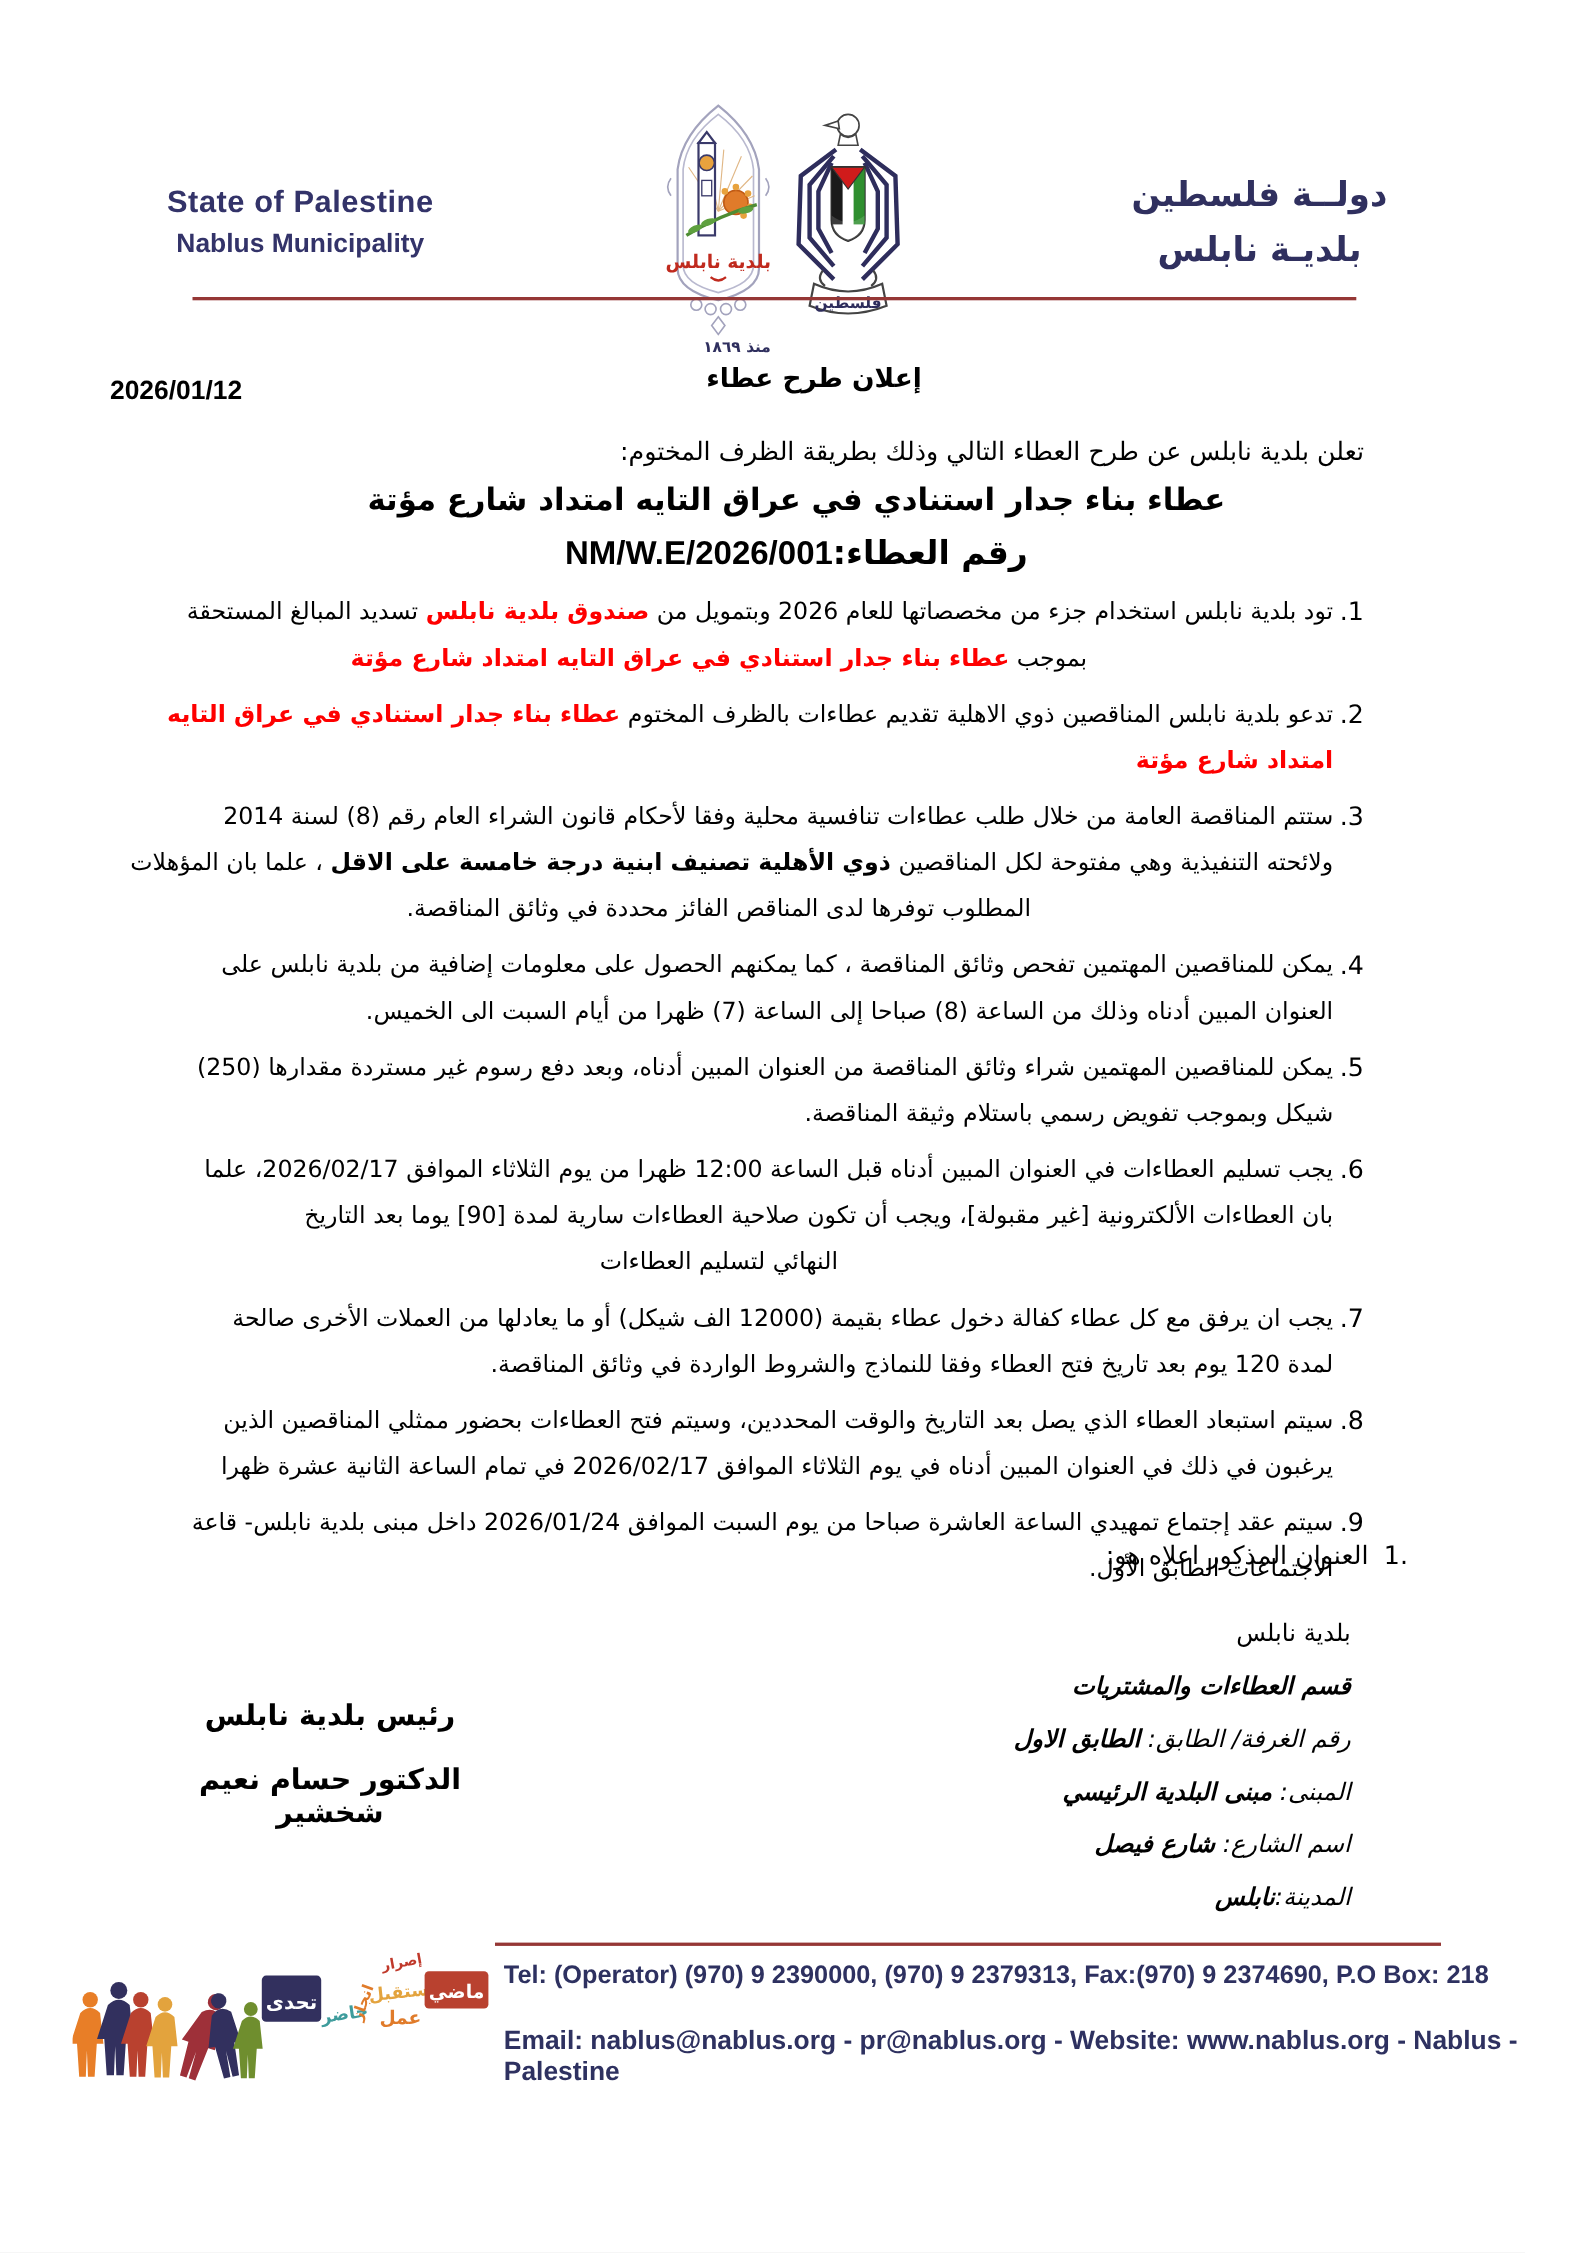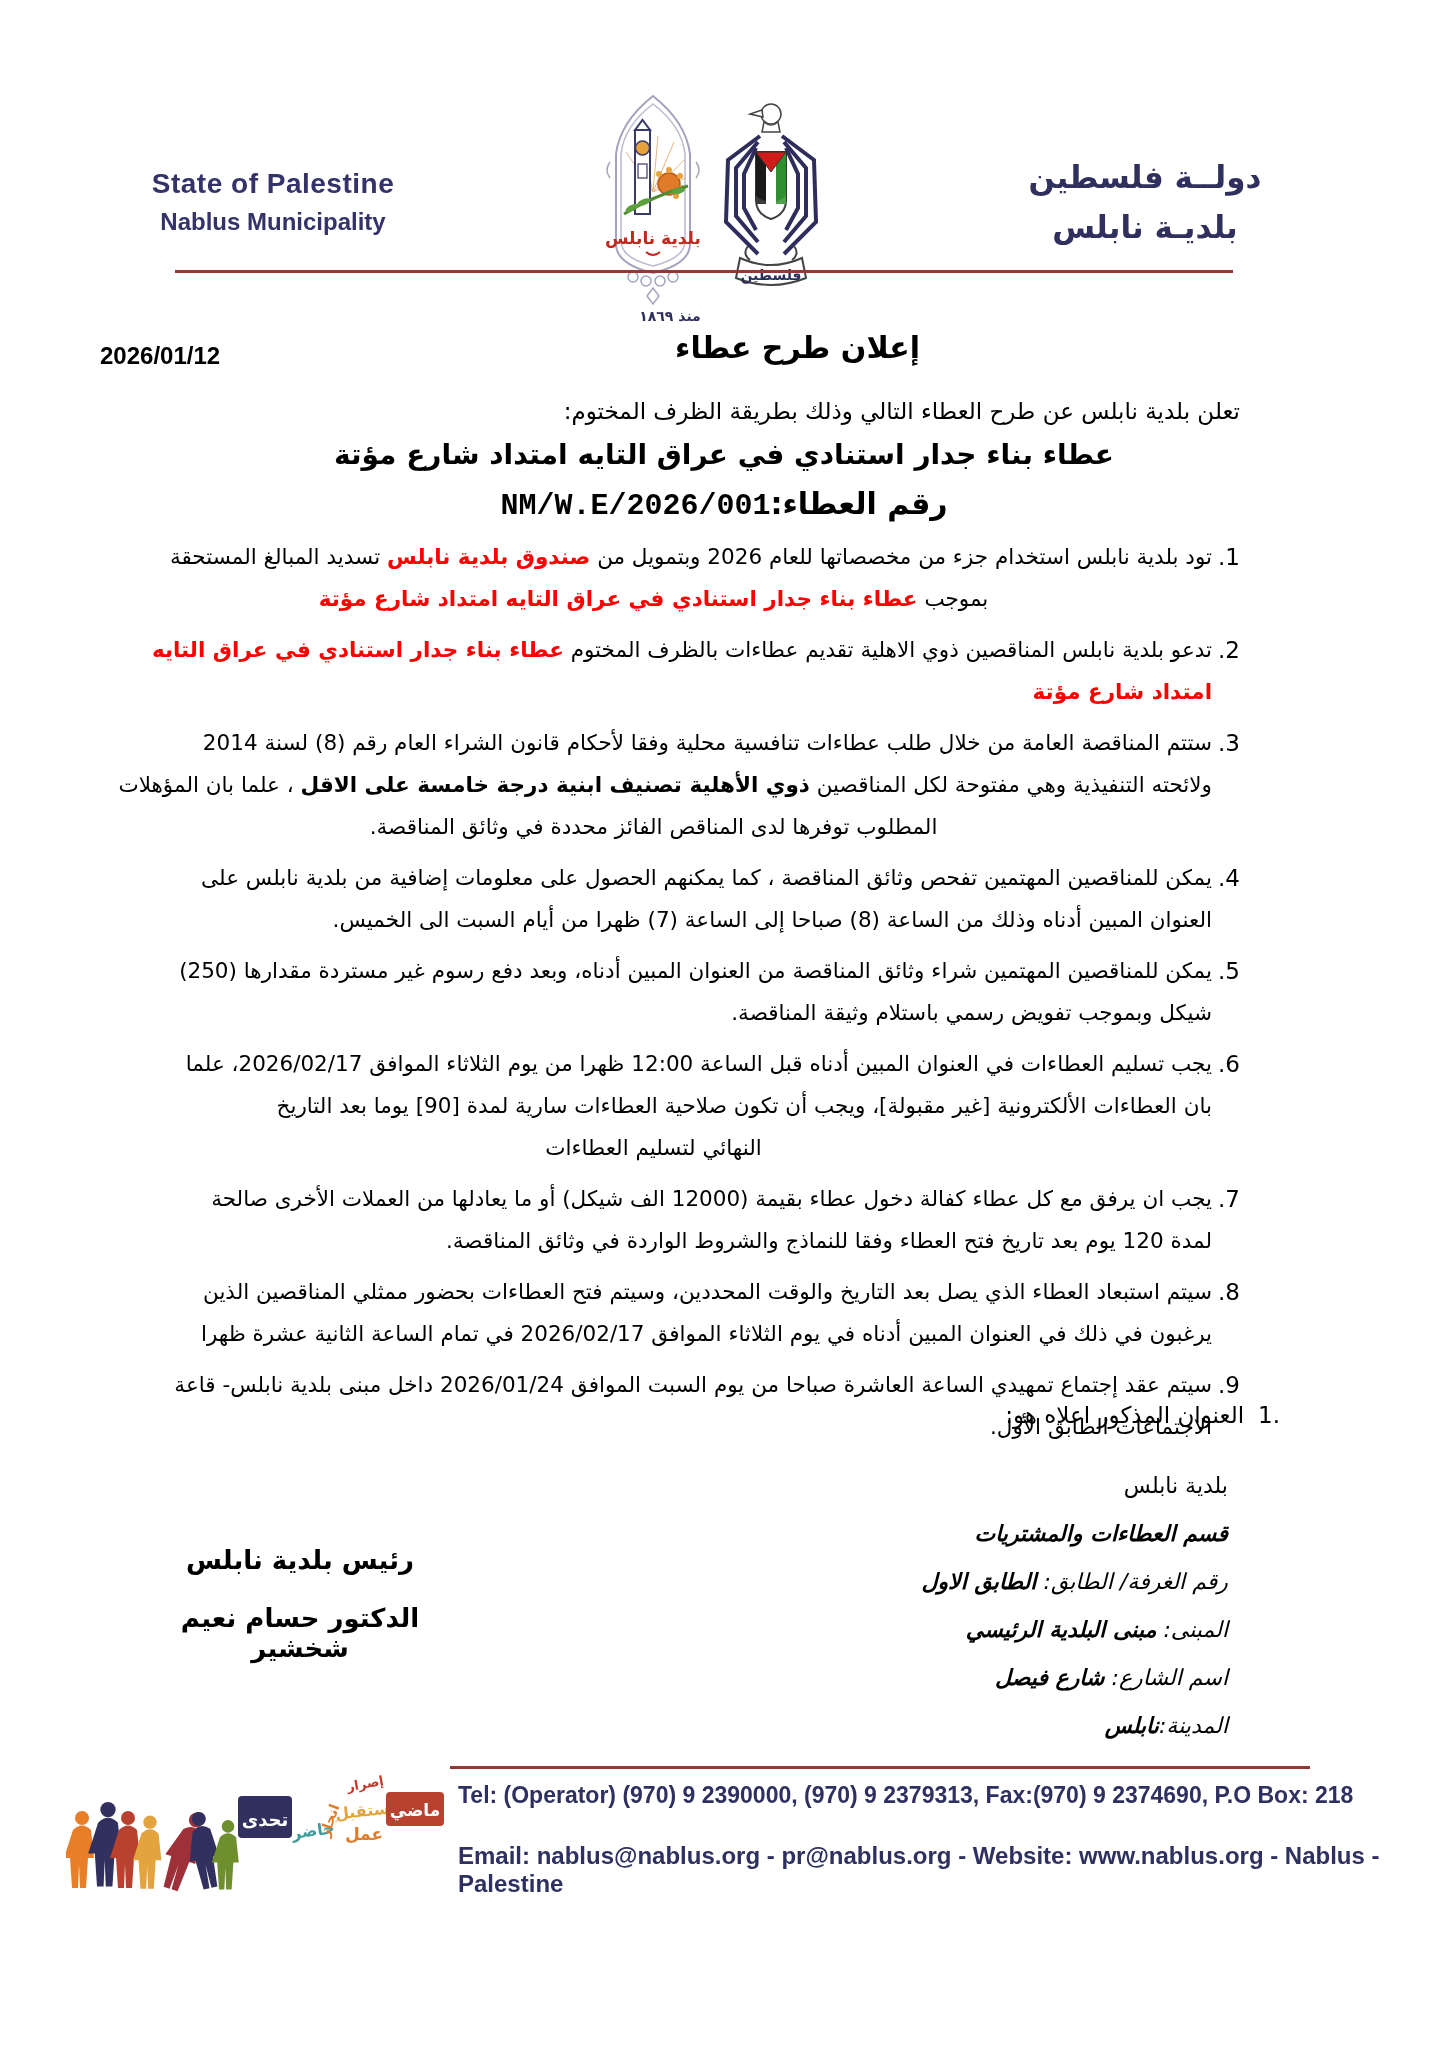--- a/index.html
+++ b/index.html
@@ -12,28 +12,28 @@
   .hdr-en .l2{font-size:24px;margin-top:8px;}
   .hdr-ar{position:absolute;right:148px;top:152px;width:310px;text-align:center;
           color:#30305f;font-weight:bold;font-size:31px;line-height:50px;}
   .hdr-line{position:absolute;left:175px;top:270px;width:1058px;height:3px;background:#953735;}
   .emblem{position:absolute;}
   .since{position:absolute;left:620px;top:308px;width:100px;text-align:center;
          font-size:14px;color:#2f2f5e;font-weight:bold;}
   
   .doc-date{position:absolute;left:100px;top:342px;font-size:24px;font-weight:bold;direction:ltr;
             font-family:"Liberation Sans",sans-serif;}
-  .doc-title{position:absolute;left:560px;top:330px;width:360px;
-             font-size:30px;font-weight:bold;}
+  .doc-title{position:absolute;left:560px;top:330px;width:360px;text-align:center;
+             font-size:24px;font-weight:bold;}
   .intro{position:absolute;right:208px;top:398px;font-size:23px;}
   .tender-title{position:absolute;left:224px;top:438px;width:1000px;text-align:center;
                 font-size:28px;font-weight:bold;}
   .tender-no{position:absolute;left:224px;top:486px;width:1000px;text-align:center;
              font-size:30px;font-weight:bold;}
-  .tender-no .ltr{direction:ltr;unicode-bidi:isolate;font-family:Liberation Mono, monospace;margin-top:17px;}
+  .tender-no .ltr{direction:ltr;unicode-bidi:isolate;font-family:Liberation Sans, sans-serif;margin-top:17px;}
   
   .items{position:absolute;top:536px;right:186px;width:1167px;font-size:21.5px;}
   .item{position:relative;padding-right:50px;margin-bottom:9px;line-height:42px;}
   .item .num{position:absolute;right:0;top:0;width:44px;text-align:left;
              direction:rtl;unicode-bidi:isolate;font-size:23px;}
   .item .ln{text-align:right;white-space:nowrap;}
   .item .ln.center{text-align:center;white-space:normal;}
   .s-b{font-weight:bold;}
   .s-r{color:#000000;}
   .s-rb{color:#fe0000;font-weight:bold;}

